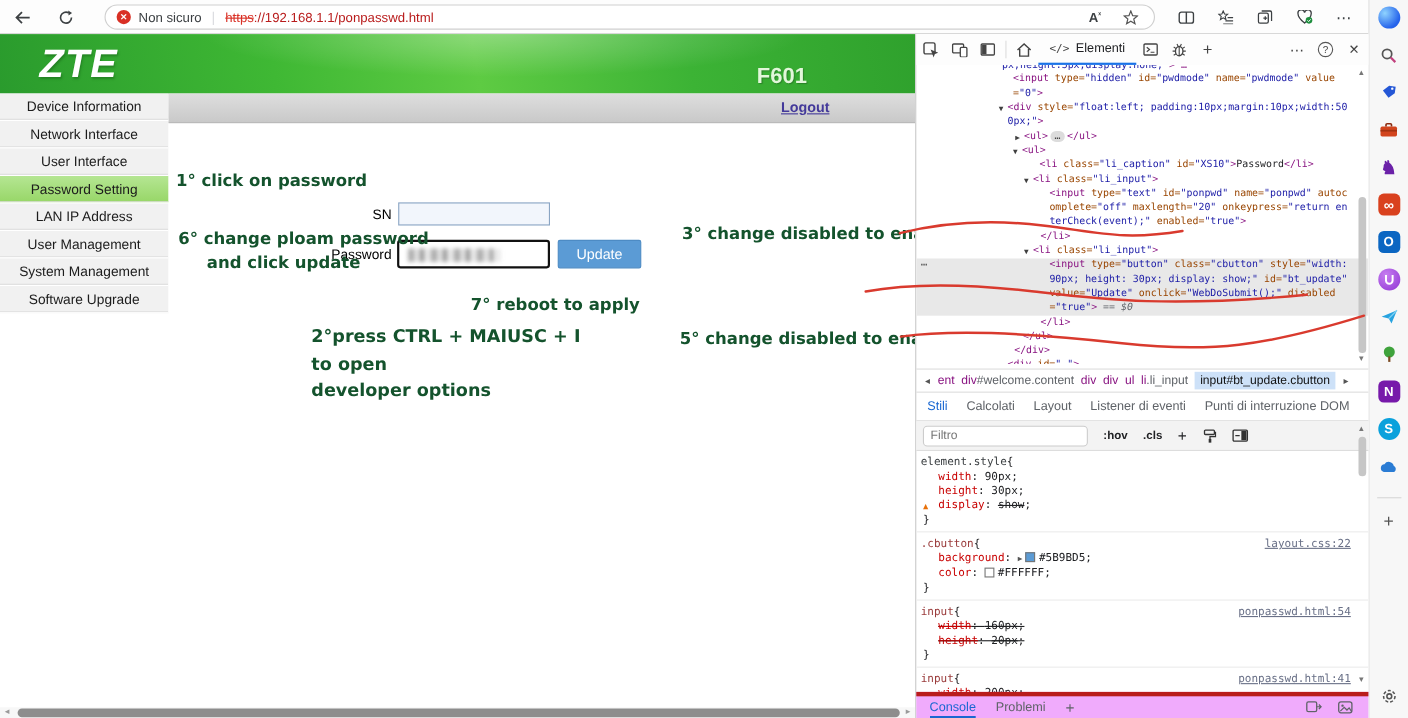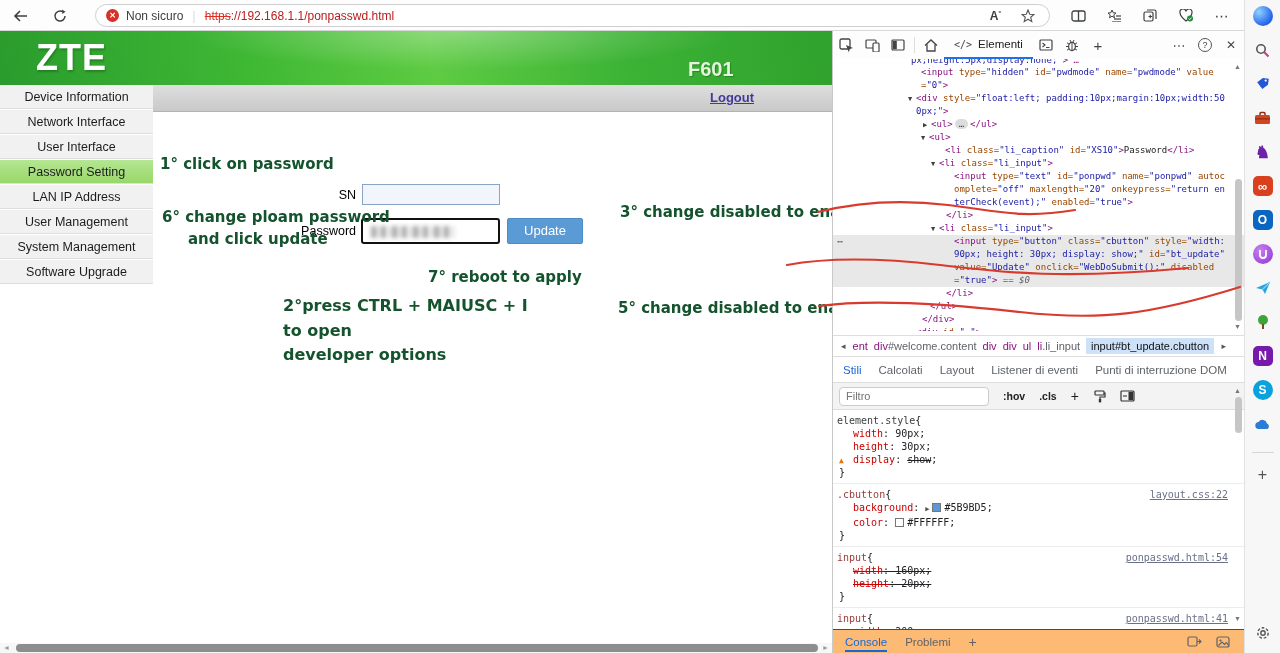--- a/index.html
+++ b/index.html
@@ -29,21 +29,21 @@
   .ei-plain { background:none; color:#555; }
   .e-div { width:22px; height:1px; background:#d6d6d6; margin:4px 0 12px; }
   .e-gear { margin-top:auto; margin-bottom:10px; }
 
   
   .page { position:absolute; left:0; top:31px; width:832px; height:622px; background:#fff; overflow:hidden; }
   .zte-head { position:absolute; left:0; top:0; width:832px; height:54px;
     background:linear-gradient(80deg,#2a9b2d 0%,#3fb834 30%,#5ecb43 52%,#3cb335 75%,#2fa12d 100%); }
   .zte-head::after { content:""; position:absolute; inset:0;
     background:radial-gradient(ellipse 420px 60px at 55% 0%, rgba(255,255,255,.30), transparent 65%); }
-  .zte-logo { position:absolute; left:36px; top:6px; font-size:36px; font-weight:bold; color:#fff; letter-spacing:1px; text-shadow:1px 2px 2px rgba(20,90,20,.45); z-index:2; }
+  .zte-logo { position:absolute; left:36px; top:6px; font-size:36px; font-weight:bold; color:#fff; letter-spacing:1px; text-shadow:1px 2px 2px rgba(20,90,20,.45); z-index:2;font-style:italic; }
   .model { position:absolute; left:688px; top:27px; font-size:20px; font-weight:bold; color:#e2f7da; text-shadow:1px 1px 1px rgba(30,90,30,.5); z-index:2; }
   .logout-bar { position:absolute; left:153px; top:54px; width:679px; height:27px;
     background:linear-gradient(#dedede,#c9c9c9); border-bottom:1px solid #b3b3b3; }
   .logout { position:absolute; left:557px; top:5px; font-size:13px; font-weight:bold; color:#43399a; text-decoration:underline; cursor:pointer; }
 
   .router-nav { position:absolute; left:0; top:54px; width:153px; }
   .sb-item { height:25px; line-height:24px; text-align:center; font-size:12.5px; color:#1c1c1c; background:#f1f1f1; border-bottom:1px solid #fff; box-shadow:inset 0 -1px 0 #dedede; cursor:pointer; }
   .sb-item.active { background:linear-gradient(#b5e693,#97d667); }
 
   .fld-label { position:absolute; width:76px; text-align:right; font-size:12.5px; color:#000; }
@@ -106,21 +106,21 @@
   .rsel { color:#9a3b3b; } .rsel.gray { color:#3c4043; }
   .rlink { margin-left:auto; padding-right:16px; color:#697087; text-decoration:underline; }
   .rprop { position:relative; padding-left:16px; }
   .rprop .pn { color:#c80000; } .rprop .pv { color:#202124; }
   .rprop.struck .pn, .rprop.struck .pv, .rprop.struck { text-decoration:line-through; }
   .pv.struckv { text-decoration:line-through; }
   .warn { position:absolute; left:2px; top:1px; color:#e8710a; font-size:8px; }
   .expand { color:#555; font-size:7px; margin-right:3px; }
   .swatch { display:inline-block; width:9px; height:9px; border:1px solid #767676; margin:0 3px -1px 0; }
 
-  .consolebar { position:absolute; left:0; top:598px; width:100%; height:24px; border-top:1px solid #b91c1c; background:#fdba74; display:flex; align-items:center; font-size:11.5px; color:#5f6368; padding-left:12px; gap:18px; }
+  .consolebar { position:absolute; left:0; top:598px; width:100%; height:24px; border-top:4px solid #b91c1c; background:#f0abfc; display:flex; align-items:center; font-size:11.5px; color:#5f6368; padding-left:12px; gap:18px; }
   .consolebar .ctab.active { color:#1967d2; box-shadow:inset 0 -2px 0 #1967d2; padding:4px 0; }
   .cbar-right { margin-left:auto; display:flex; gap:14px; padding-right:14px; }
 
   .overlay { position:absolute; inset:0; z-index:50; pointer-events:none; }
   svg.icon { display:block; }
 </style>
 </head>
 <body>
 
 <div class="screen">

